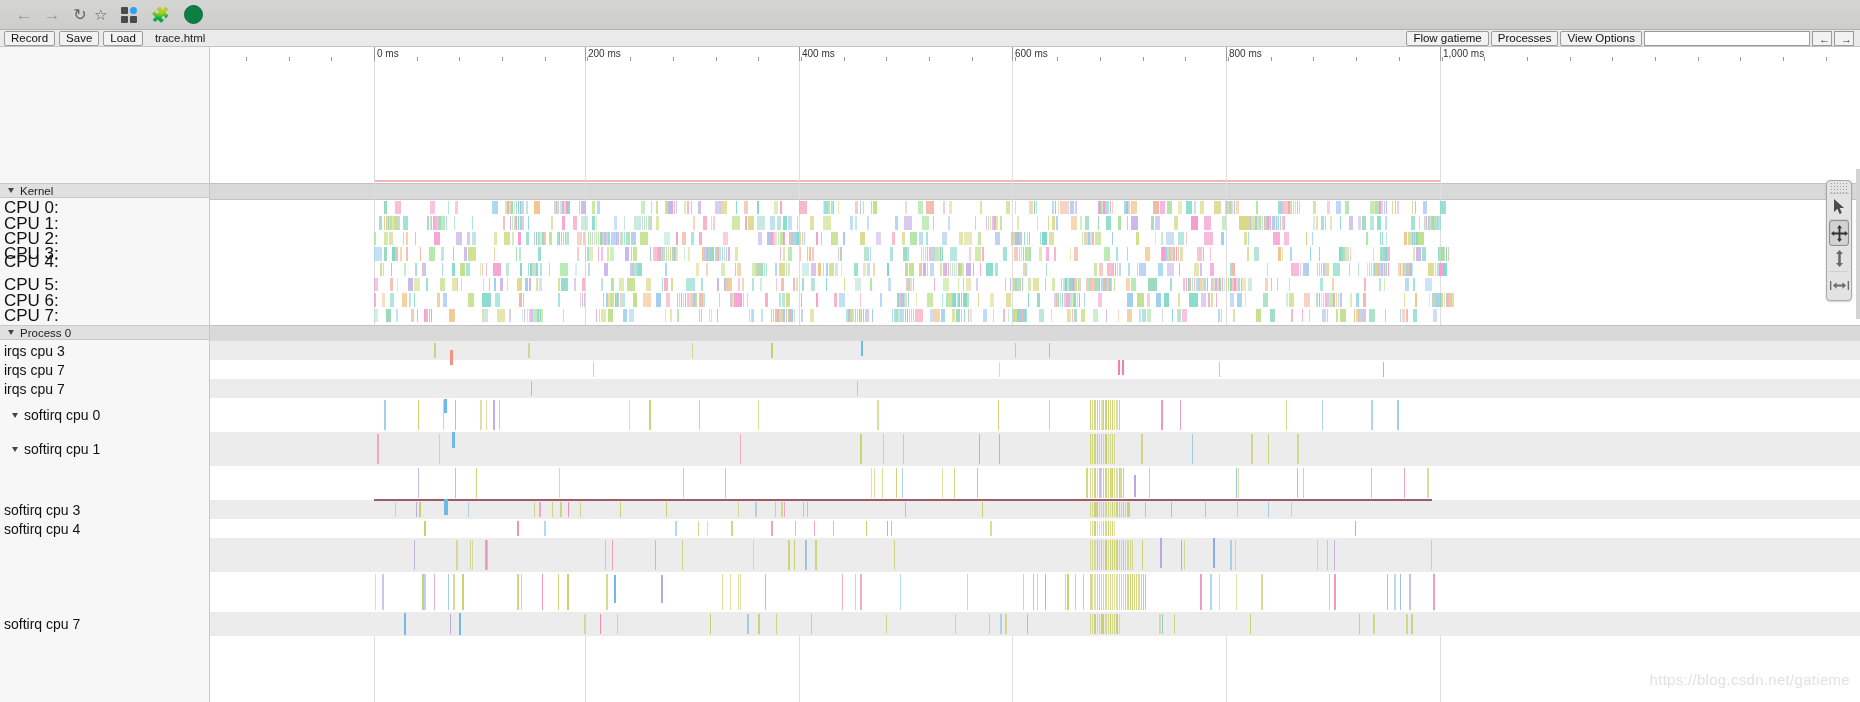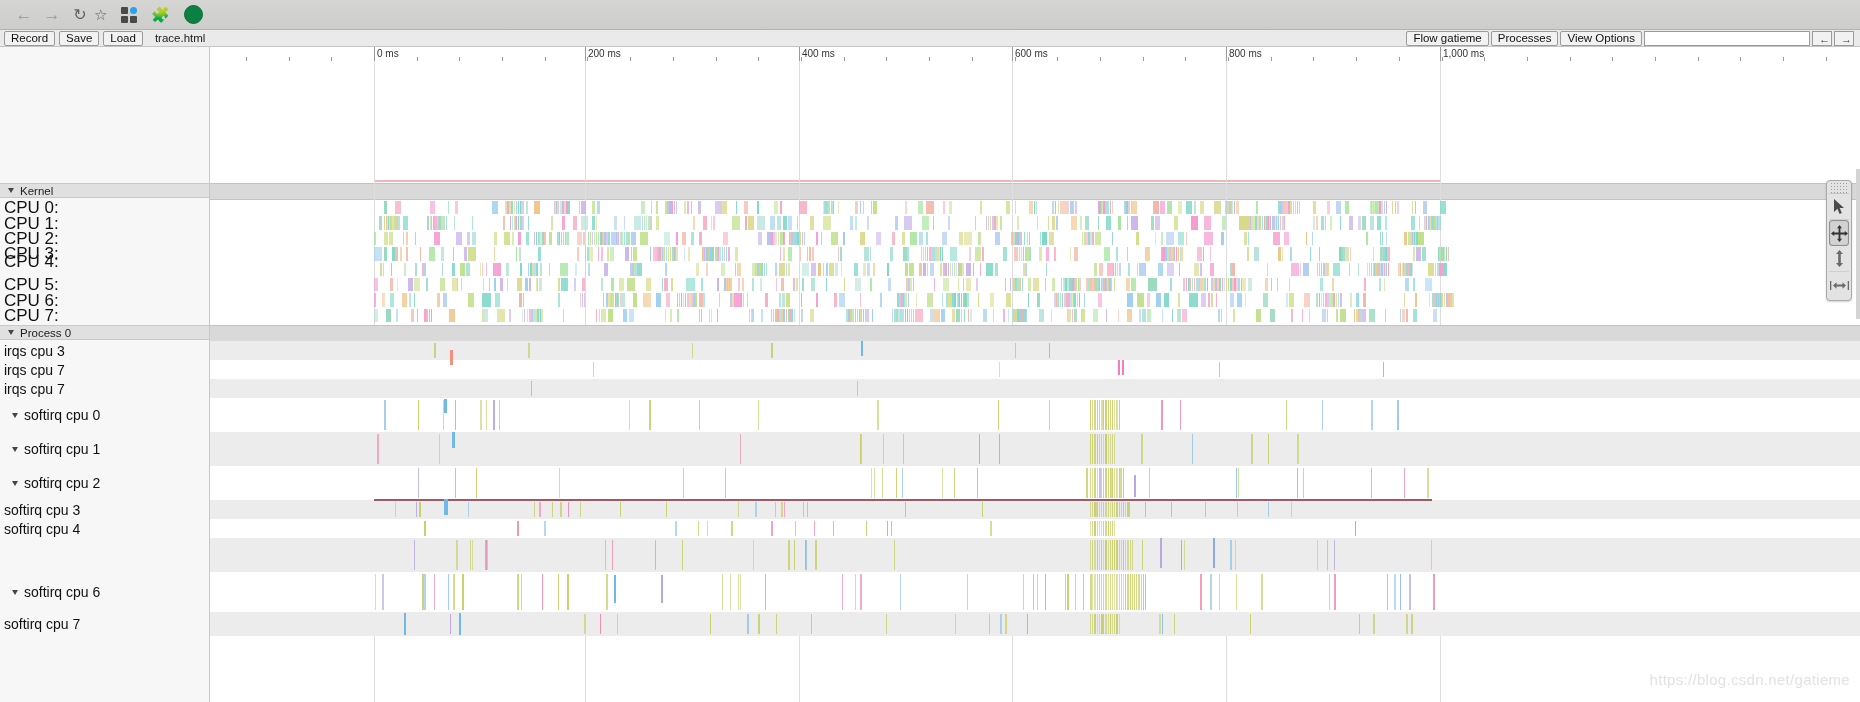--- a/index.html
+++ b/index.html
@@ -2077,33 +2077,25 @@
           <span>irqs cpu 7</span>
         </div>
         <div class="track-label" style="top: 351px; height: 34px;">
           <span class="caret indent"></span>
           <span>softirq cpu 0</span>
         </div>
         <div class="track-label" style="top: 385px; height: 34px;">
           <span class="caret indent"></span>
           <span>softirq cpu 1</span>
         </div>
-        <div class="track-label" style="top: 419px; height: 34px;">
-          <span class="caret indent"></span>
-          <span>softirq cpu 2</span>
-        </div>
         <div class="track-label" style="top: 453px; height: 19px;">
           <span>softirq cpu 3</span>
         </div>
         <div class="track-label" style="top: 472px; height: 19px;">
           <span>softirq cpu 4</span>
-        </div>
-        <div class="track-label" style="top: 525px; height: 40px;">
-          <span class="caret indent"></span>
-          <span>softirq cpu 6</span>
         </div>
         <div class="track-label" style="top: 565px; height: 24px;">
           <span>softirq cpu 7</span>
         </div>
       </div>
 
     <div class="tool-palette">
       <div class="tool-handle"></div>
       <div class="tool-btn">
         <svg width="13" height="16" viewBox="0 0 13 16" aria-hidden="true">

